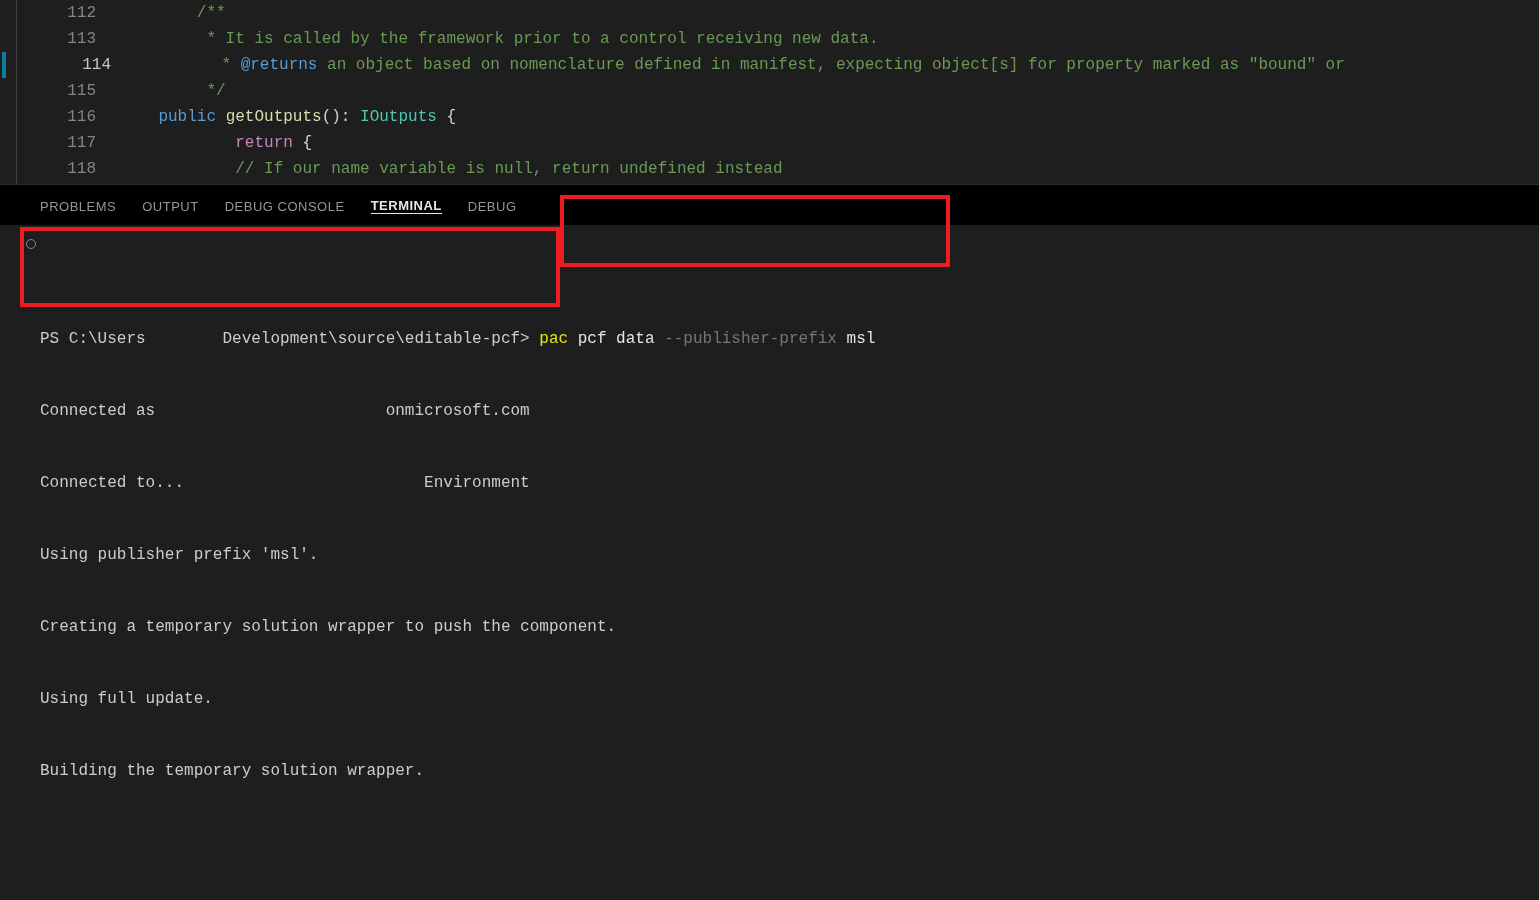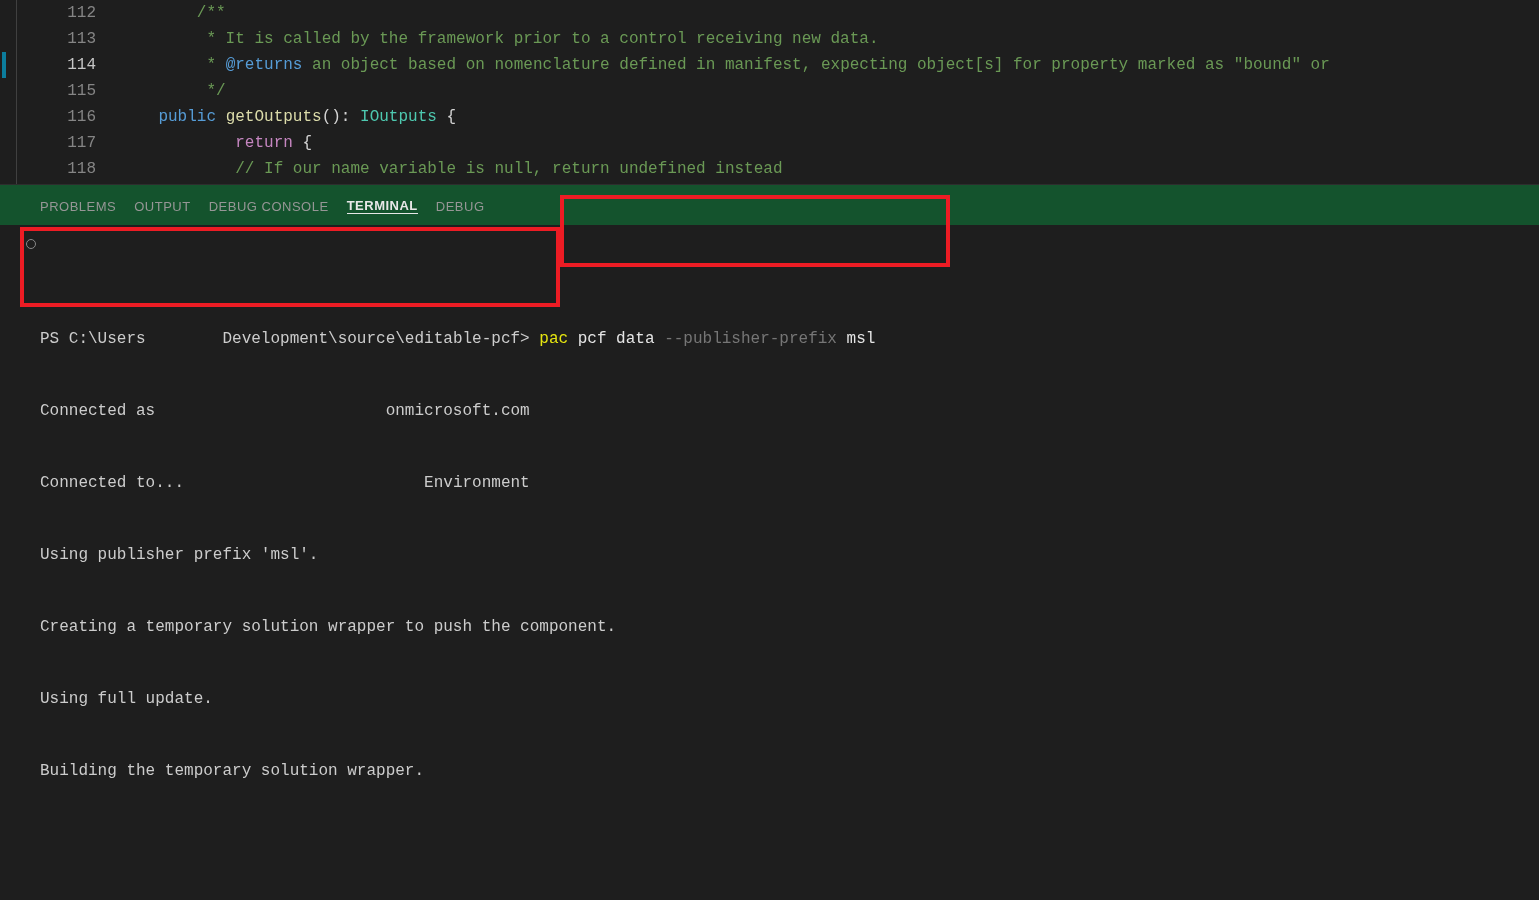--- a/index.html
+++ b/index.html
@@ -24,21 +24,21 @@
     height: 26px;
     line-height: 26px;
     white-space: pre;
   }
   .gutter {
     width: 96px;
     text-align: right;
     padding-right: 24px;
     color: #858585;
   }
-  .gutter.active { color: #c6c6c6; }
+  .gutter.active { color: #c6c6c6; padding-left: 15px; }
   .code { white-space: pre; }
   .tk-comment { color: #6a9955; }
   .tk-keyword { color: #569cd6; }
   .tk-func    { color: #dcdcaa; }
   .tk-type    { color: #4ec9b0; }
   .tk-jsdoc   { color: #569cd6; }
   .tk-brace   { color: #d4d4d4; }
   .tk-ctrl    { color: #c586c0; }
   .ruler {
     position: absolute;
@@ -50,27 +50,27 @@
     bottom: 0;
   }
   .mod-bar {
     position:absolute;
     left:2px;
     width:4px;
     background:#0c7d9d;
   }
   .panel-tabs {
     display: flex;
-    gap: 18px;
+    gap: 26px;
     padding: 8px 40px 6px 40px;
     font-family: "Segoe UI", sans-serif;
     font-size: 13px;
     color: #969696;
     border-top: 1px solid #2d2d2d;
-    background:#14532d;
+    background:#000000;
     align-items: center;
     height: 26px;
   }
   .panel-tab { cursor: pointer; letter-spacing: .5px; }
   .panel-tab.active { color: #e7e7e7; border-bottom: 1px solid #e7e7e7; padding-bottom:0;font-weight:bold;}
   .terminal {
     position: relative;
     padding: 6px 0 0 40px;
     font-family: Consolas, "Courier New", monospace;
     font-size: 16px;

